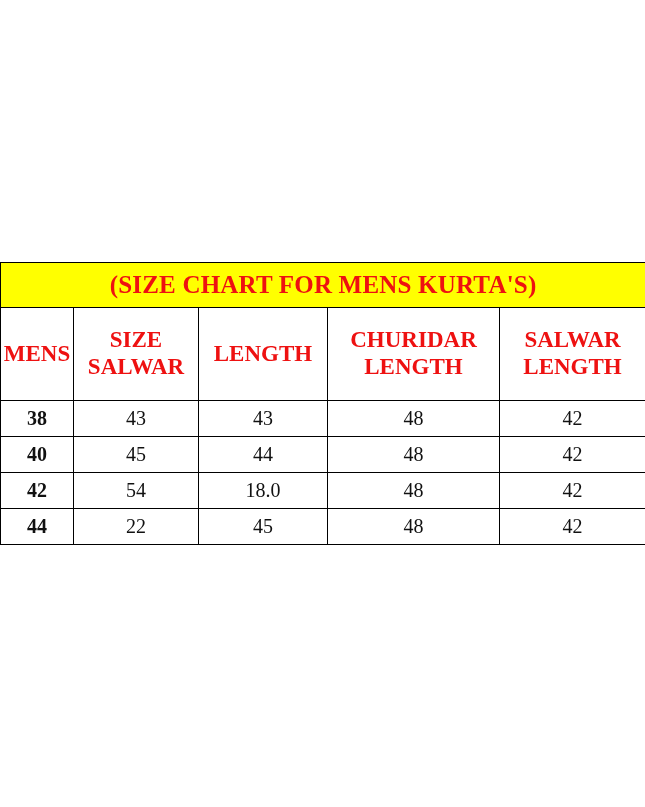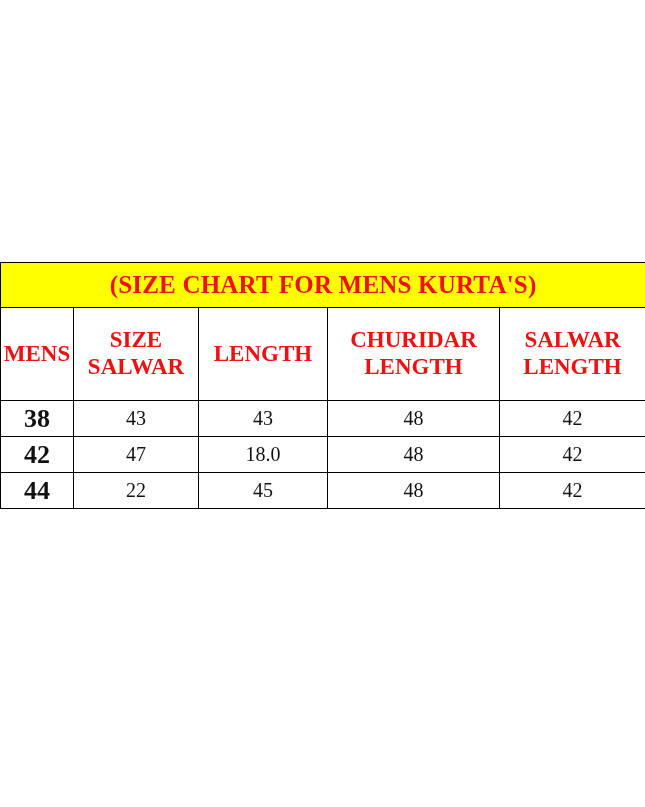--- a/index.html
+++ b/index.html
@@ -60,21 +60,21 @@
     display: block;
   }
   .data-cell {
     color: #111111;
     font-size: 20px;
     height: 35px;
     line-height: 35px;
   }
   .data-cell.size-col {
     font-weight: bold;
-    font-size: 26px;
+    font-size: 20px;
   }
   
   col.c0 { width: 73px; }
   col.c1 { width: 125px; }
   col.c2 { width: 129px; }
   col.c3 { width: 172px; }
   col.c4 { width: 146px; }
 </style>
 </head>
 <body>
@@ -115,22 +115,29 @@
         </tr>
 
         <tr>
           <td class="data-cell size-col">38</td>
           <td class="data-cell">43</td>
           <td class="data-cell">43</td>
           <td class="data-cell">48</td>
           <td class="data-cell">42</td>
         </tr>
         <tr>
+          <td class="data-cell size-col">40</td>
+          <td class="data-cell">45</td>
+          <td class="data-cell">44</td>
+          <td class="data-cell">48</td>
+          <td class="data-cell">42</td>
+        </tr>
+        <tr>
           <td class="data-cell size-col">42</td>
-          <td class="data-cell">47</td>
+          <td class="data-cell">54</td>
           <td class="data-cell">18.0</td>
           <td class="data-cell">48</td>
           <td class="data-cell">42</td>
         </tr>
         <tr>
           <td class="data-cell size-col">44</td>
           <td class="data-cell">22</td>
           <td class="data-cell">45</td>
           <td class="data-cell">48</td>
           <td class="data-cell">42</td>

